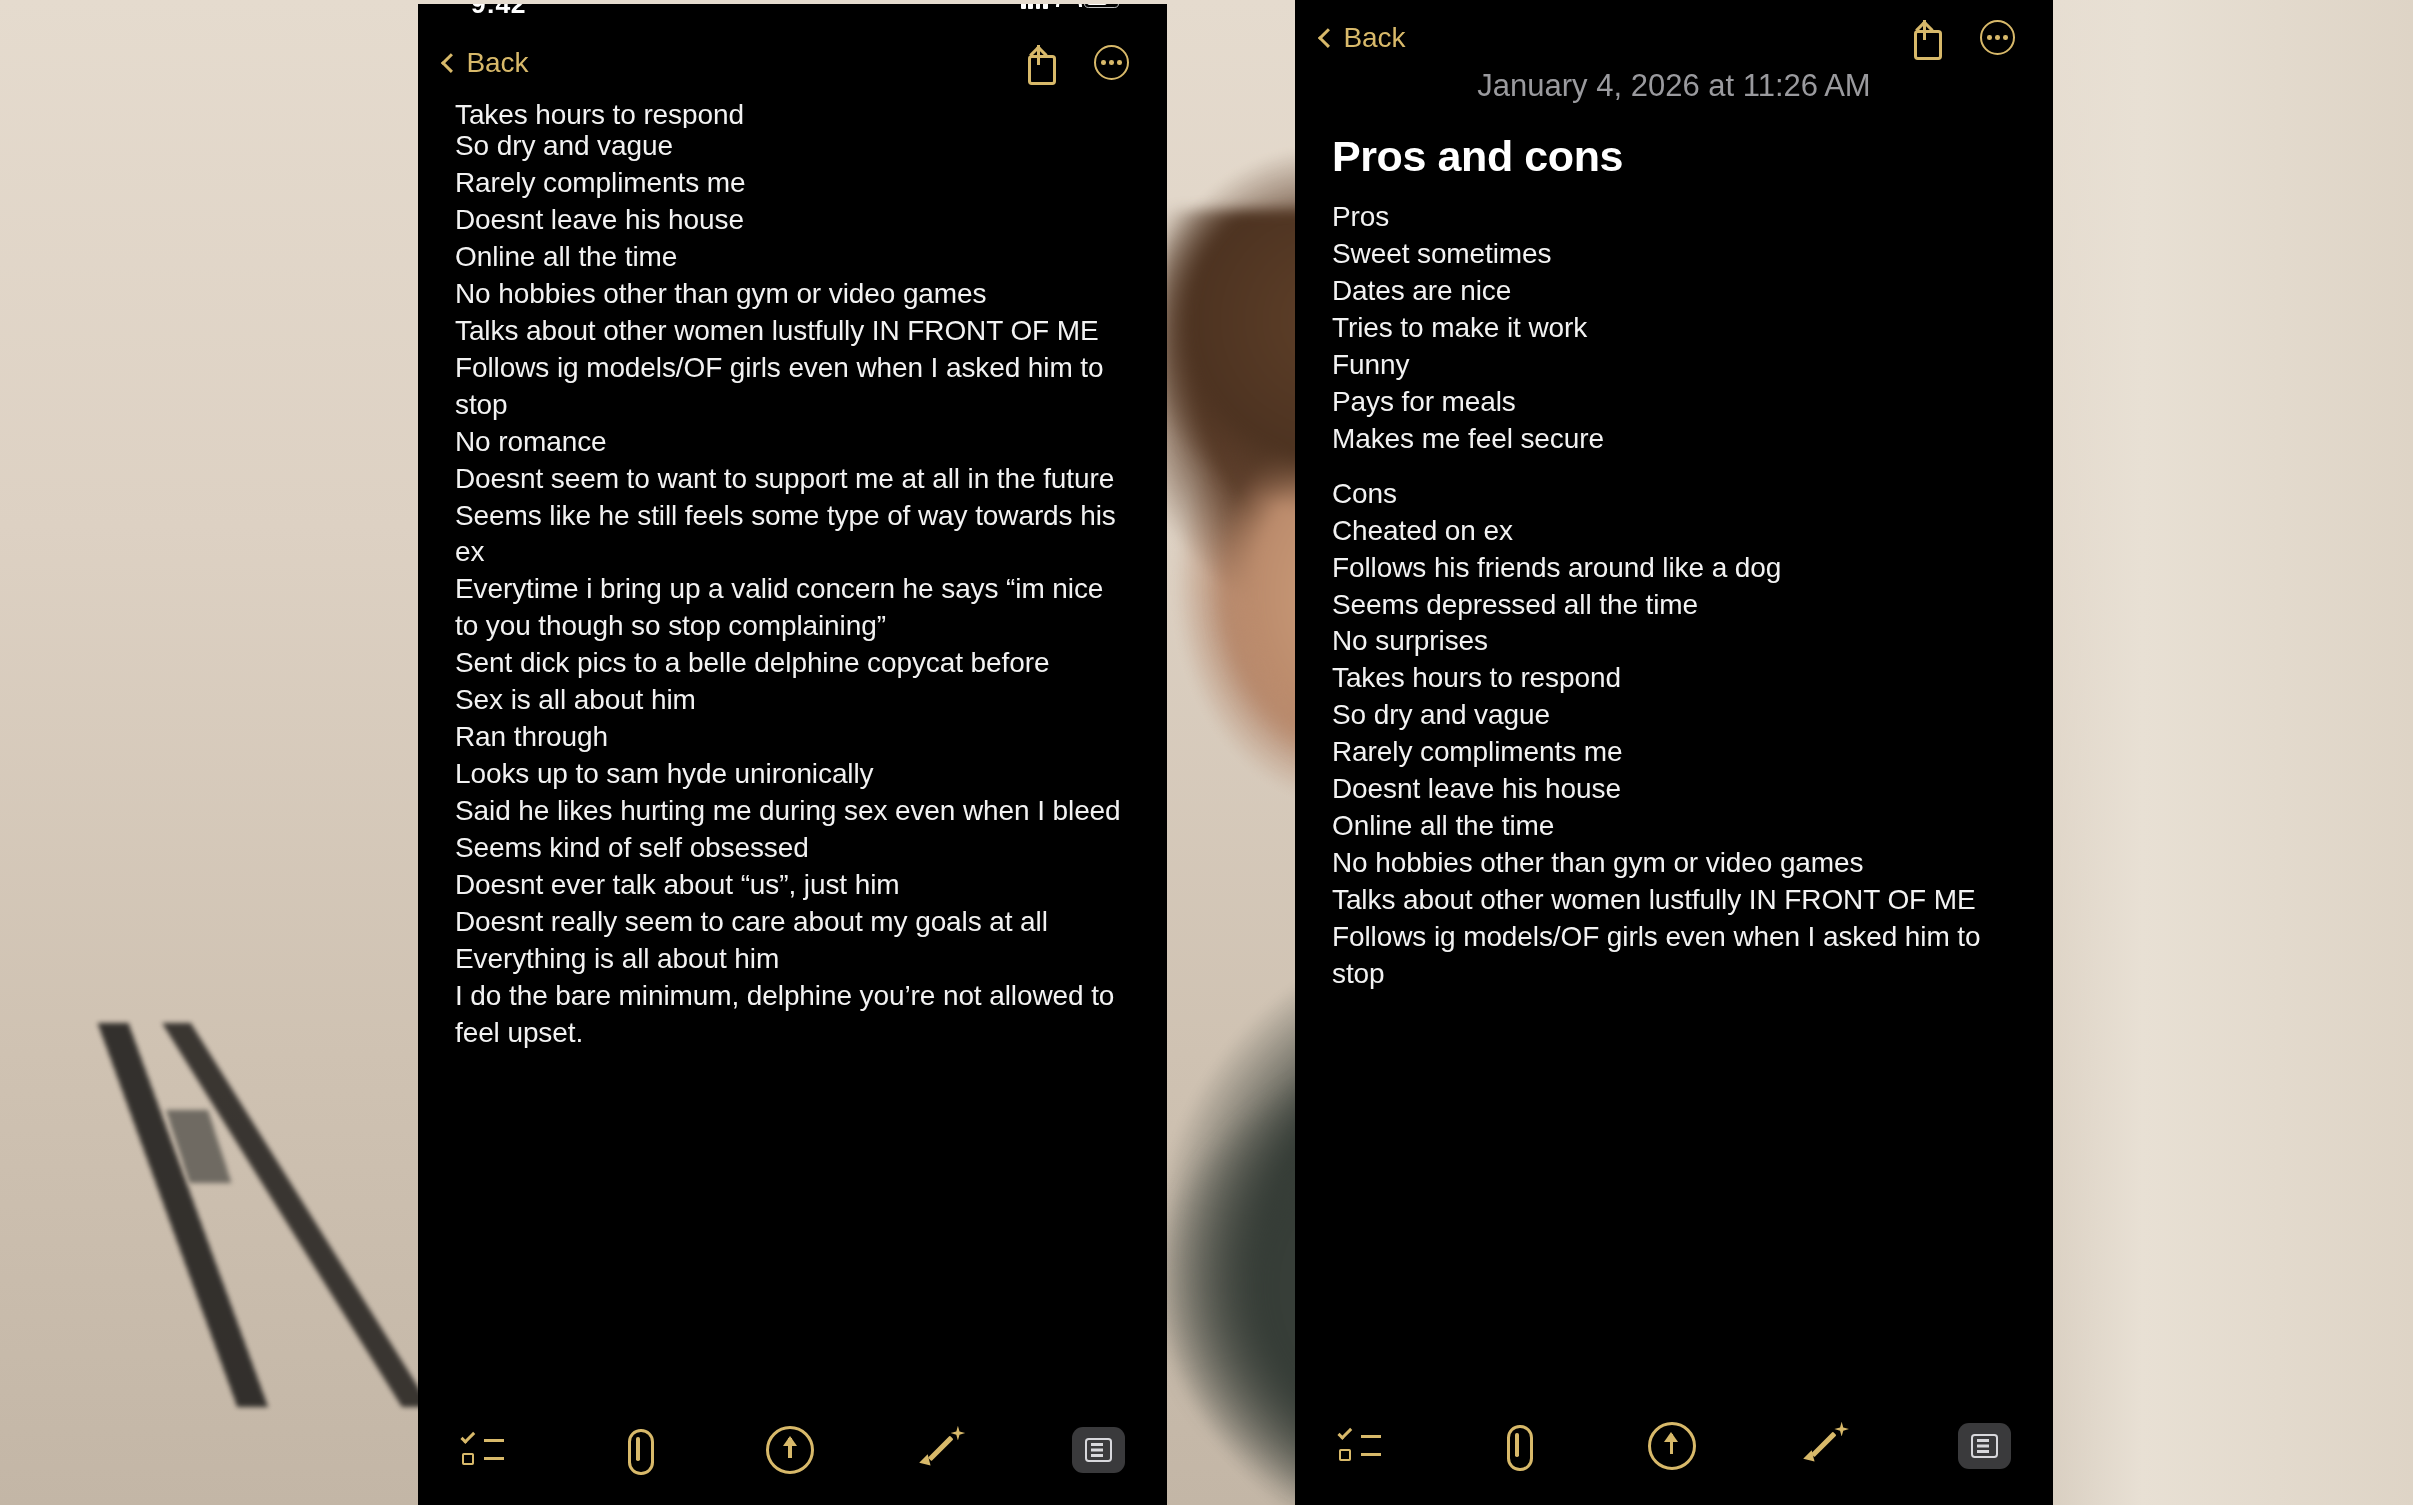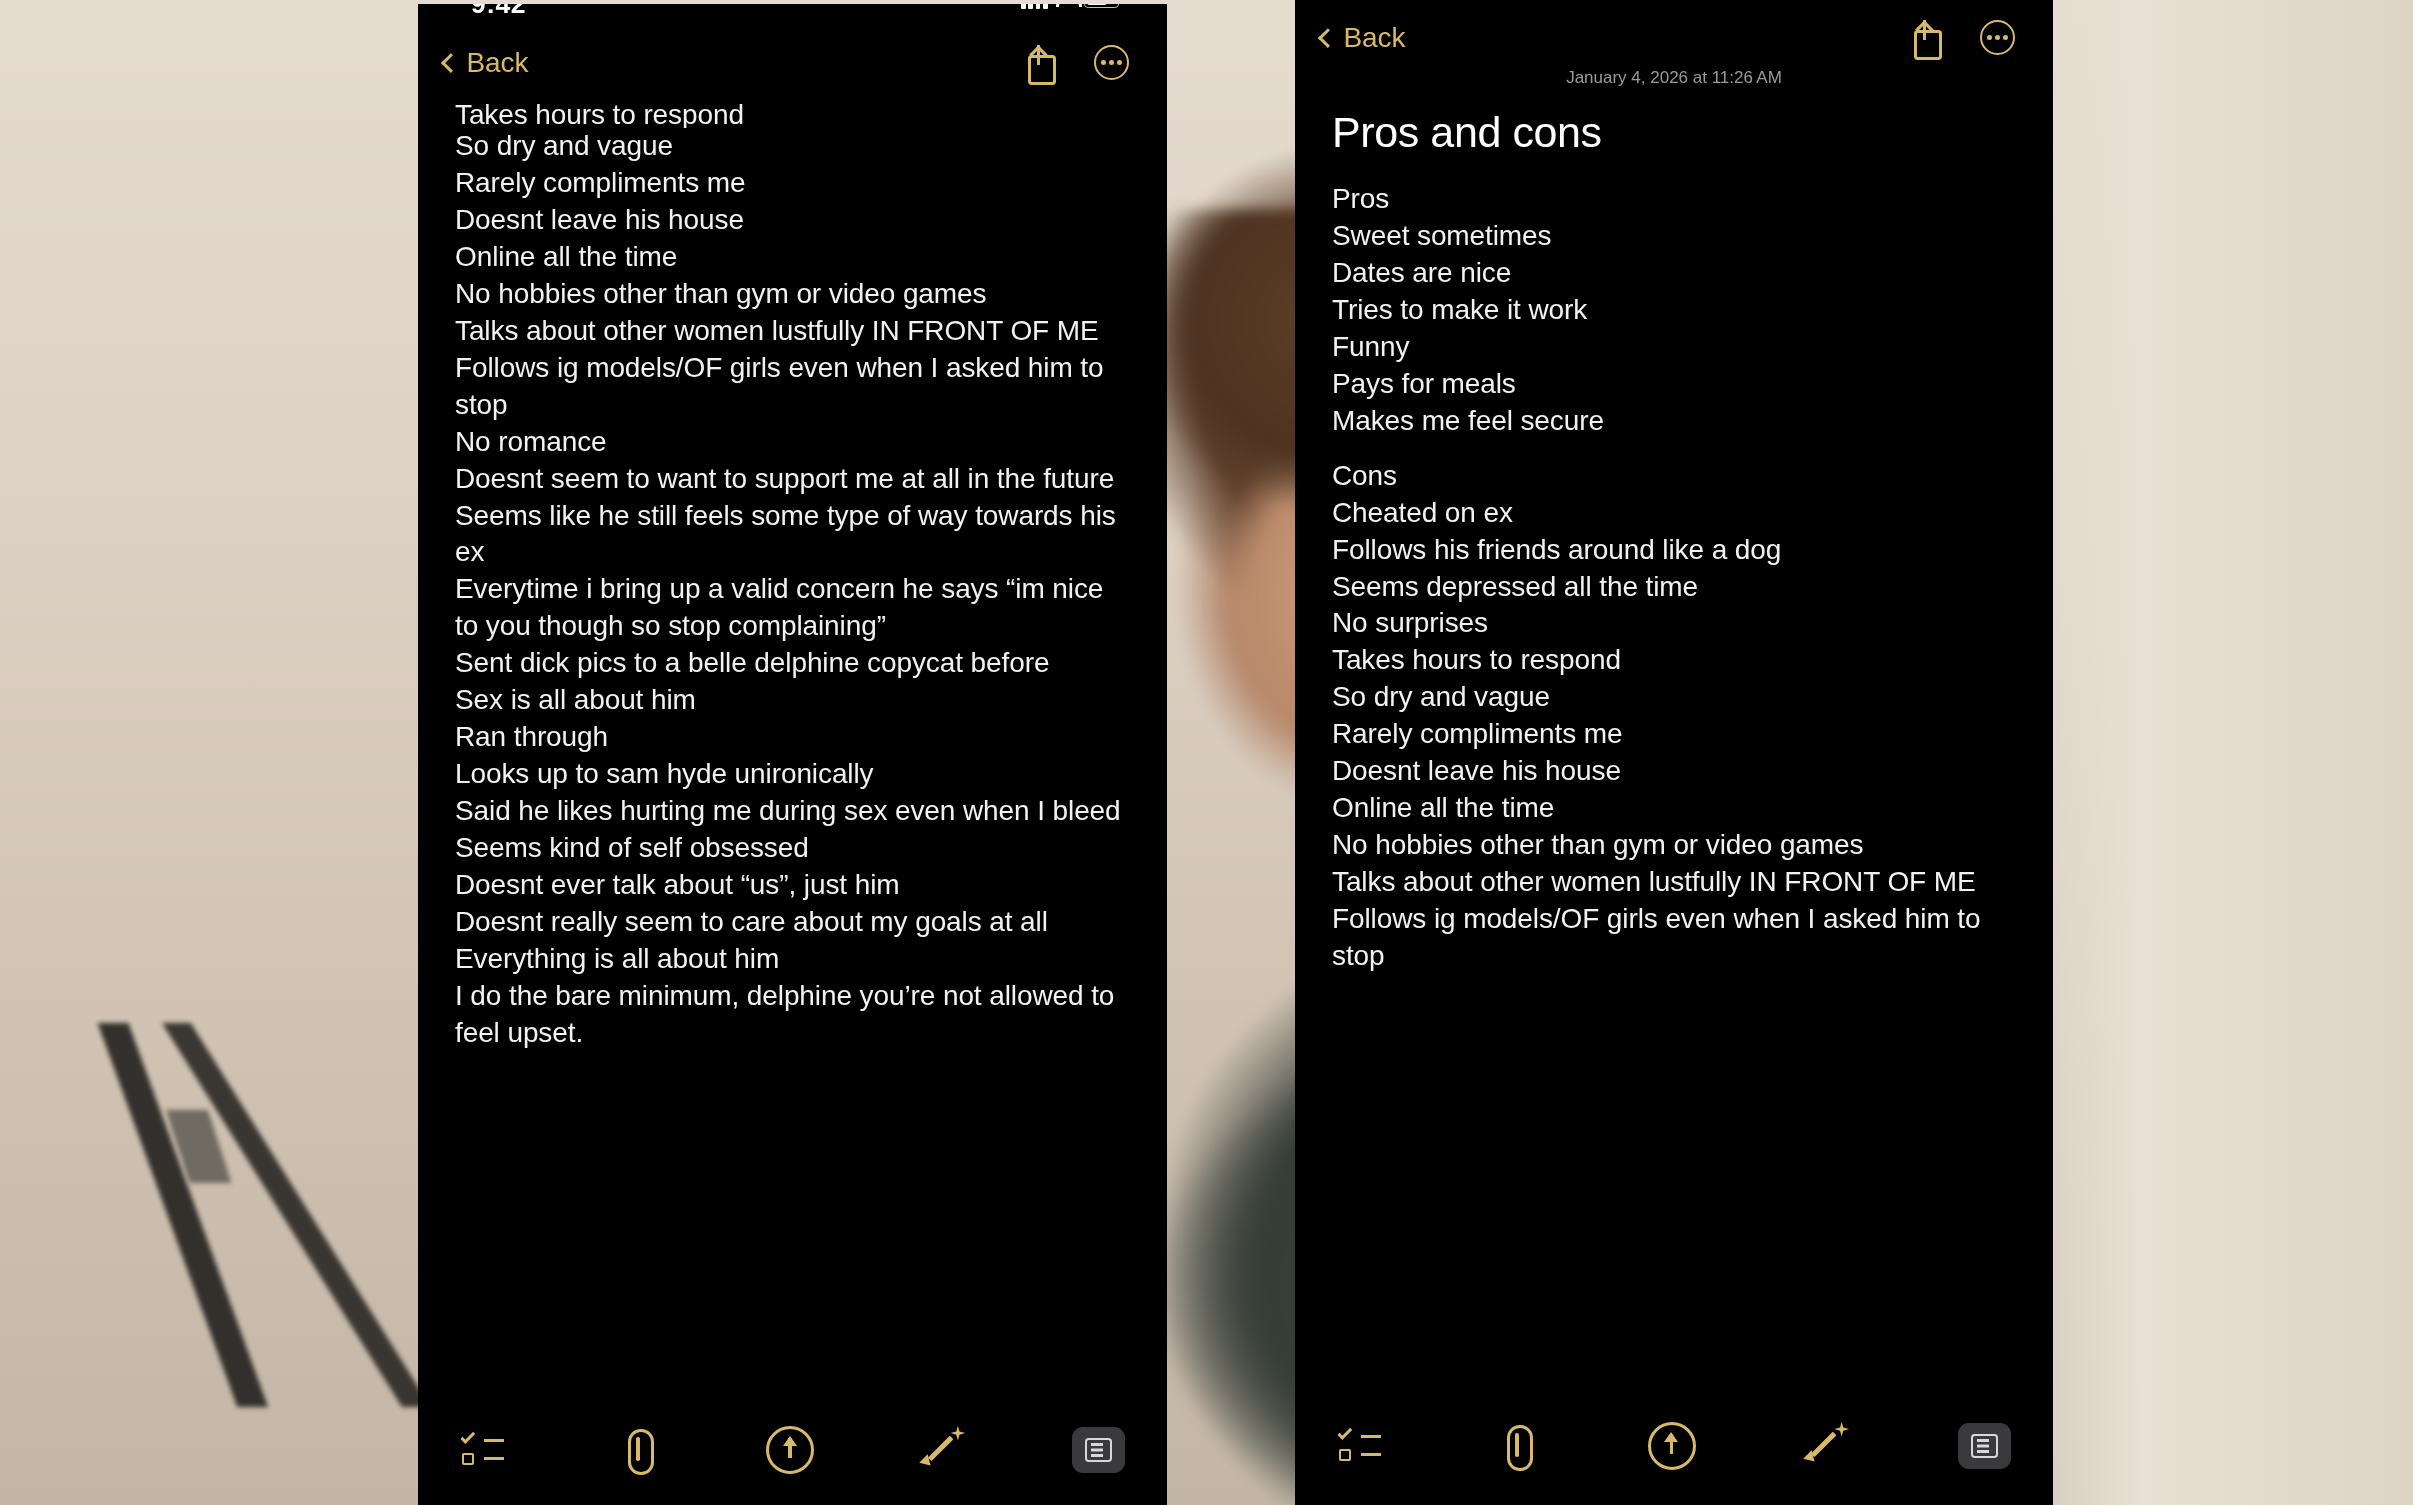--- a/index.html
+++ b/index.html
@@ -164,28 +164,28 @@
   }
   .ico-more i { width: 4.6px; height: 4.6px; border-radius: 50%; background: #d8b96a; display:block; }
 
   .note-body {
     padding: 0 37px;
     color: #fff;
   }
   .note-date {
     text-align: center;
     color: #9a9a9e;
-    font-size: 17px;
-    margin-bottom: 20px;
+    font-size: 31px;
+    margin-bottom: 28px;
   }
   .note-title {
     font-size: 43px;
-    font-weight: normal;
+    font-weight: bold;
     letter-spacing: -0.4px;
-    margin-bottom: 24px;
+    margin-bottom: 18px;
   }
   .note-line {
     font-size: 28px;
     line-height: 1.32;
     letter-spacing: -0.1px;
     color: #f2f2f2;
   }
   .note-line.blank { height: 18px; }
 
   .toolbar {

